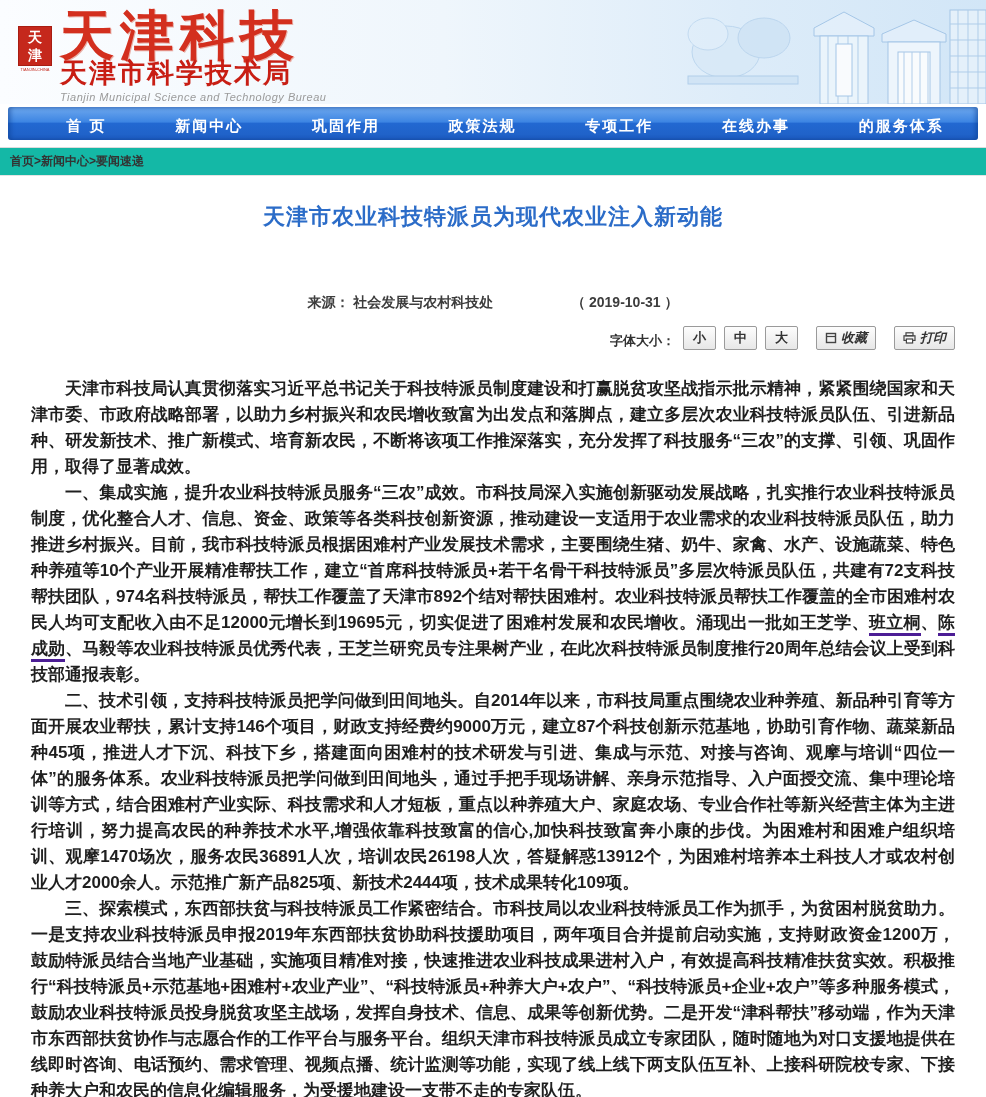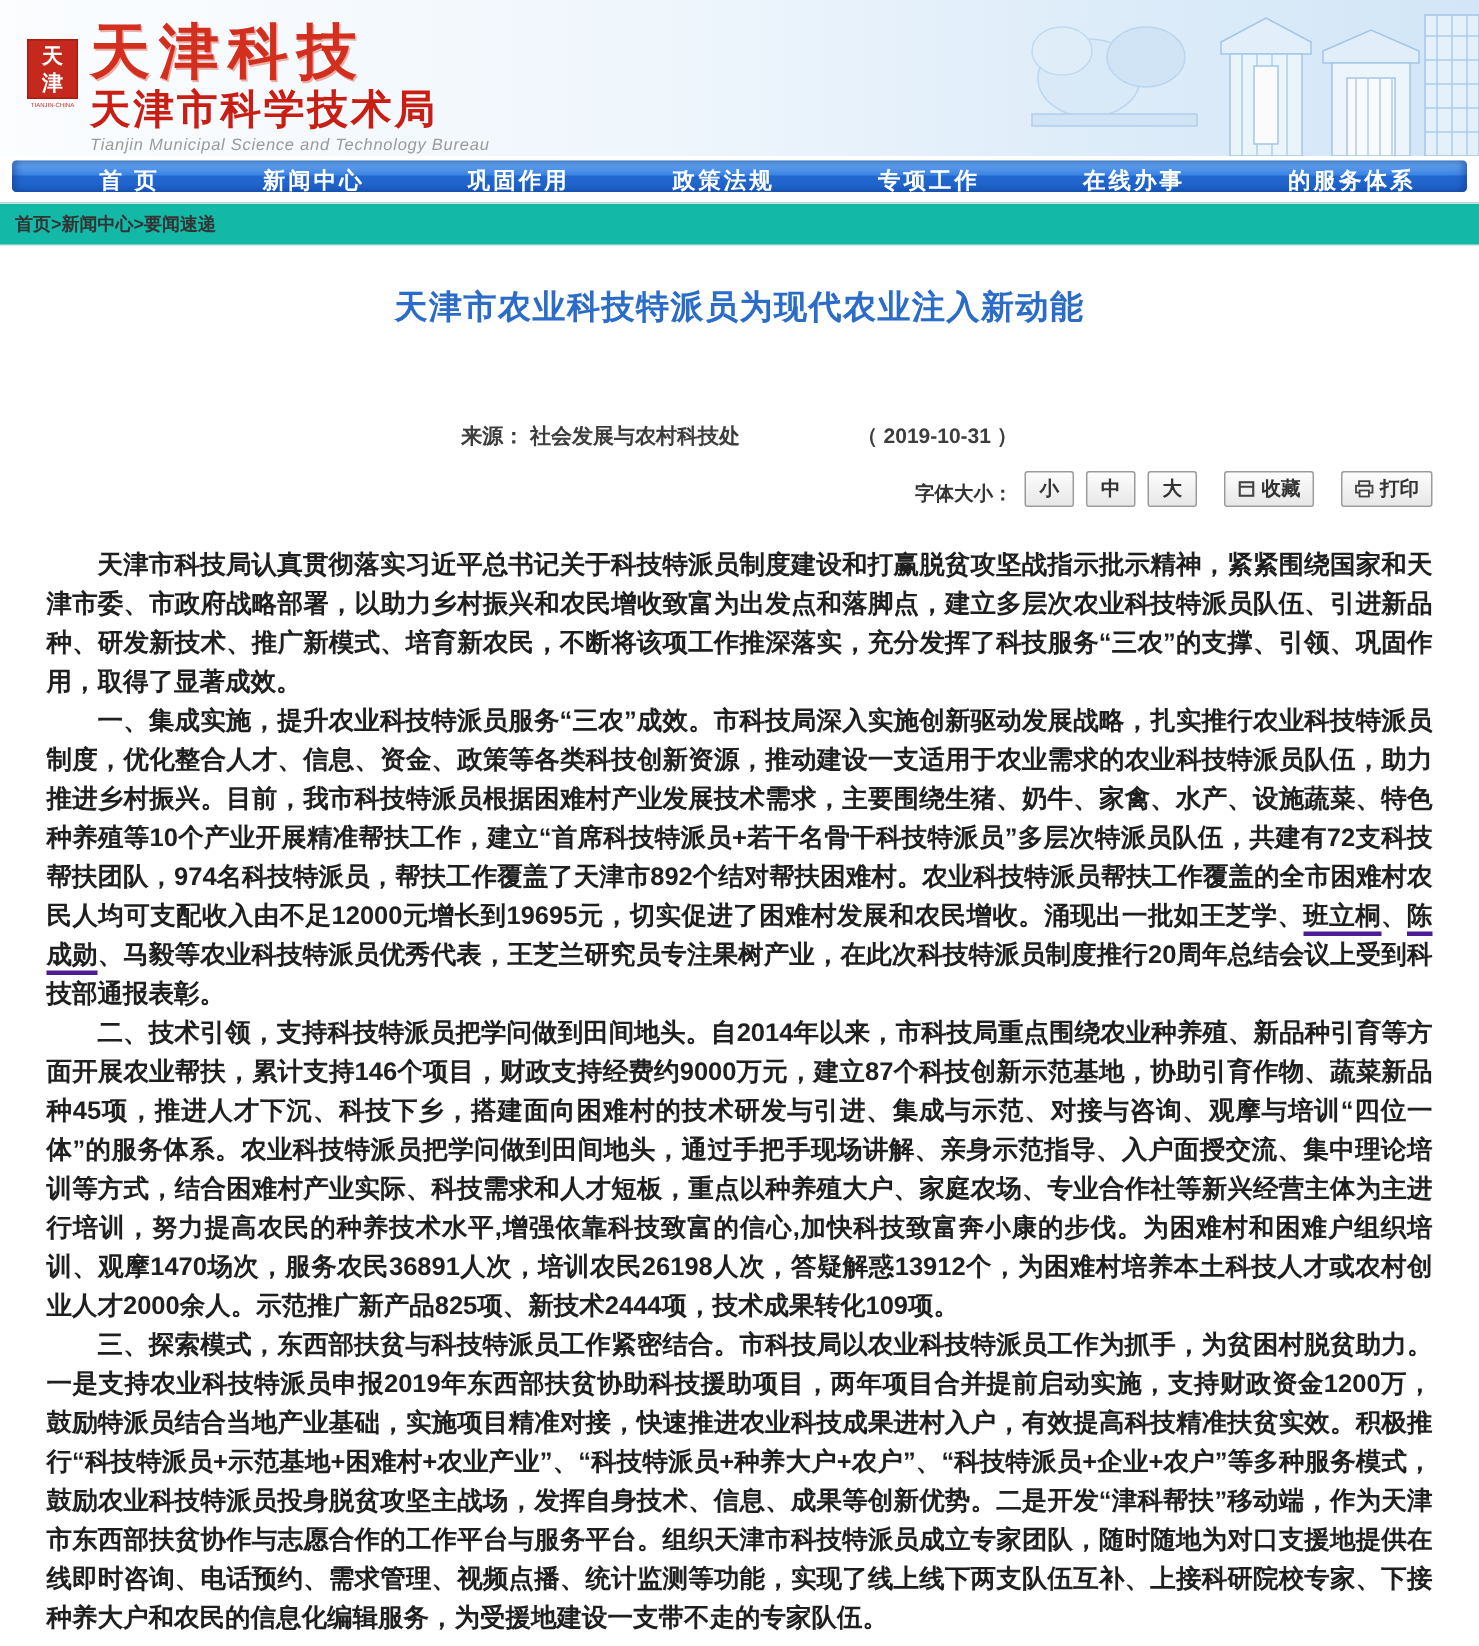--- a/index.html
+++ b/index.html
@@ -47,21 +47,21 @@
   .seal-caption {
     font-size: 4px;
     color: #c5281c;
     letter-spacing: 0;
     margin-top: 1px;
     white-space: nowrap;
   }
   .brand-text { display: flex; flex-direction: column; }
   .brand-title {
     font-family: Liberation Sans, sans-serif;
-    font-size: 40px;
+    font-size: 54px;
     line-height: 46px;
     font-weight: 900;
     color: #d32f1e;
     letter-spacing: 6px;
     text-shadow: 1px 1px 0 #e8b0a8;
   }
   .brand-subtitle {
     font-size: 27px;
     line-height: 30px;
     font-weight: 700;
@@ -78,26 +78,26 @@
   .header-art {
     position: absolute;
     right: 0; top: 0;
     width: 300px; height: 104px;
     z-index: 1;
     opacity: 0.85;
   }
   
   .main-nav {
     margin: 3px 8px 0 8px;
-    height: 21px;
+    height: 33px;
     border-radius: 3px;
     background: linear-gradient(180deg, #6fa9ee 0%, #3d85e3 45%, #2268d1 50%, #1f60c5 100%);
     box-shadow: inset 3px 0 4px rgba(10,60,140,.45), inset -3px 0 4px rgba(10,60,140,.45);
     display: flex;
-    align-items: flex-start;
+    align-items: flex-end;
     justify-content: space-around;
     padding-left: 24px;
   }
   .nav-item {
     color: #ffffff;
     font-size: 15px;
     font-weight: 700;
     letter-spacing: 2px;
     padding: 4px 10px;
     cursor: pointer;
@@ -148,21 +148,21 @@
     gap: 4px;
     padding: 2px 9px;
     background: linear-gradient(180deg, #fdfdfd, #e7e7e7);
     border: 1px solid #9a9a9a;
     border-radius: 2px;
     font-size: 13px;
     font-weight: 700;
     color: #333;
     cursor: pointer;
   }
-  .tool-btn.wide { margin-left: 10px; padding: 2px 8px; }
+  .tool-btn.wide { margin-left: 10px; padding: 2px 8px; font-style: italic; }
   .tool-btn svg { display: block; }
   
   .article-body {
     margin-top: 26px;
     padding-bottom: 14px;
   }
   .article-body p {
     margin: 0;
     font-size: 17px;
     font-weight: 600;

